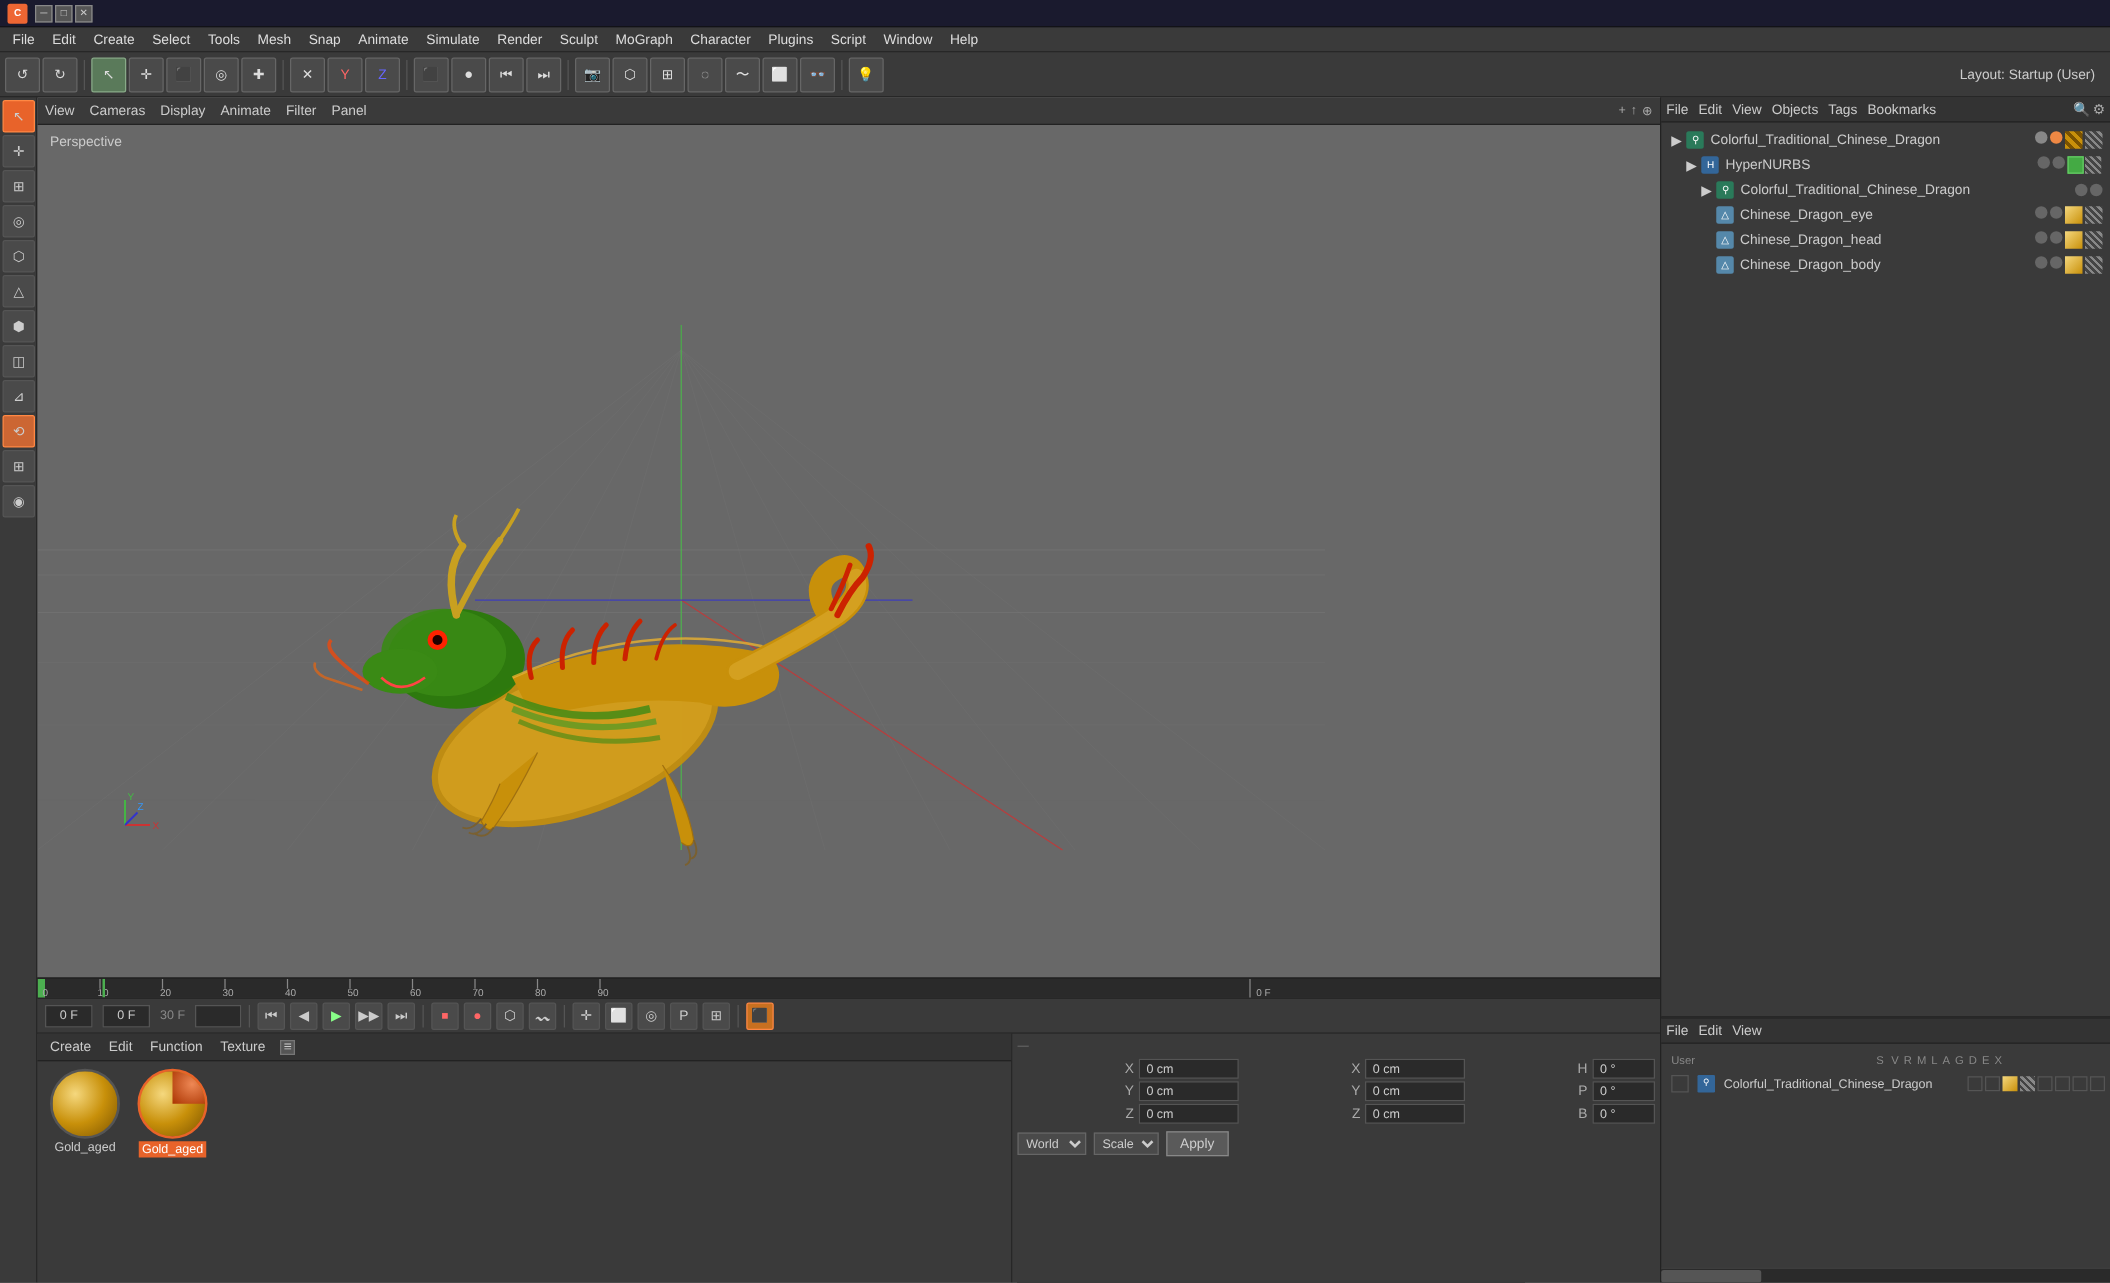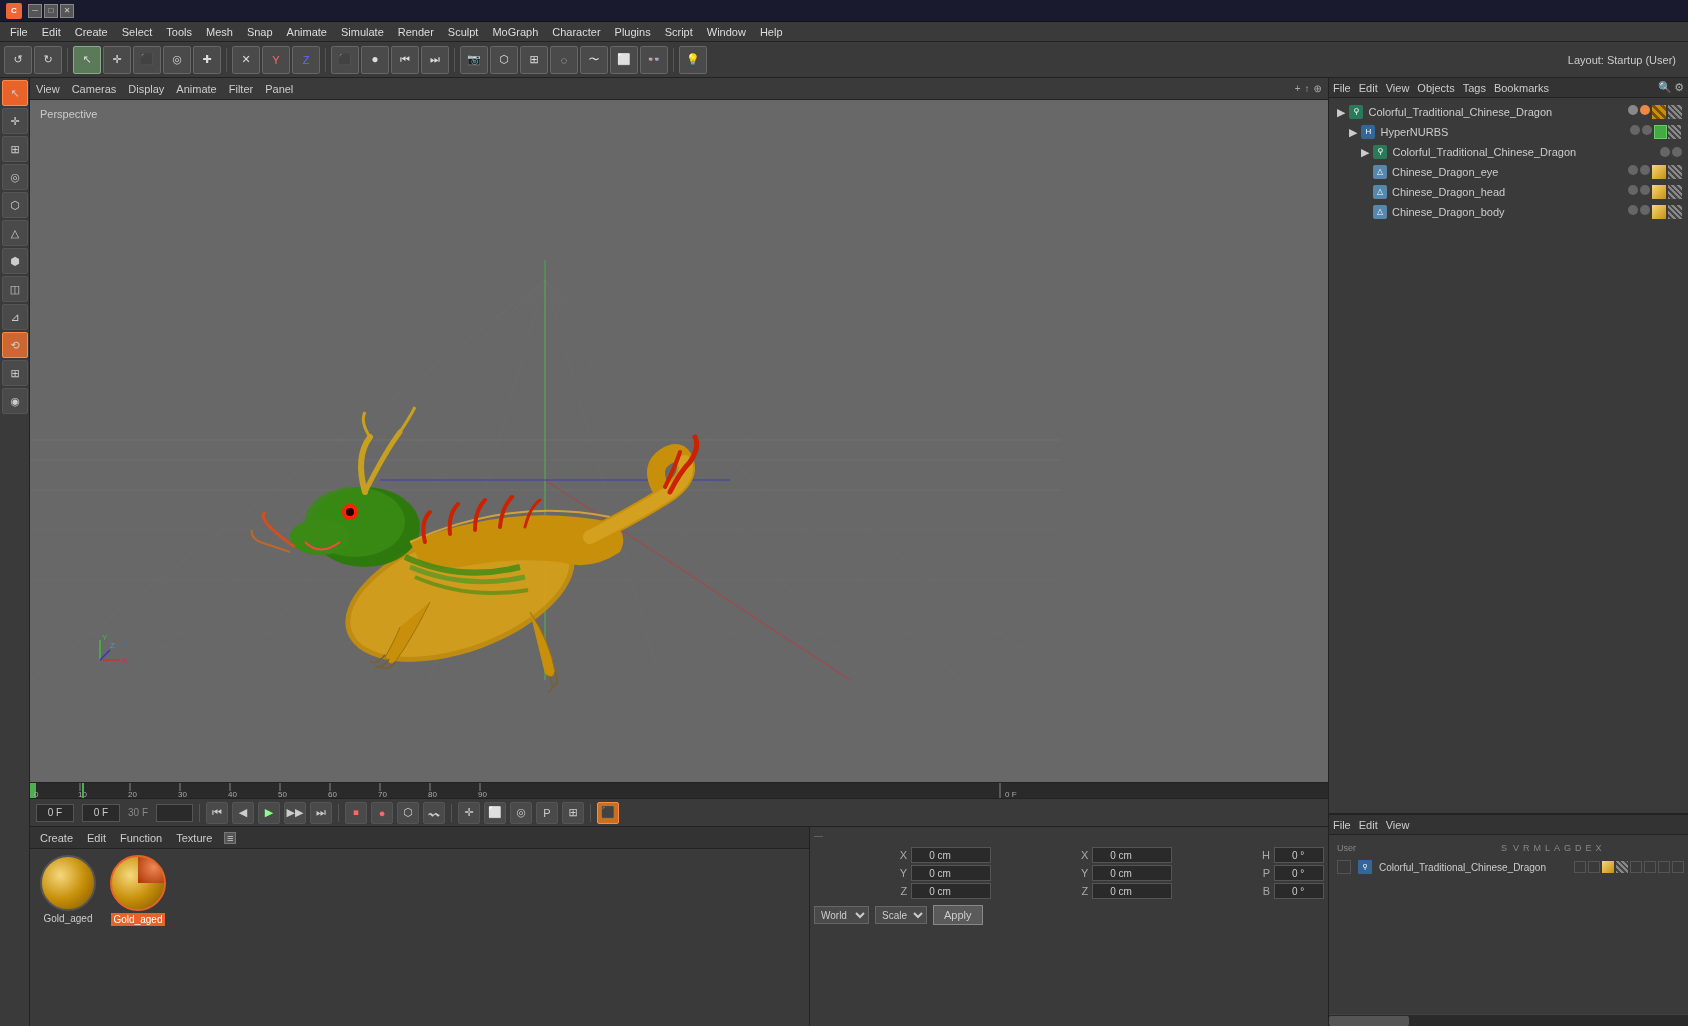--- a/index.html
+++ b/index.html
@@ -326,21 +326,21 @@
       font-size: 11px;
       color: #aaa;
       text-align: right;
     }
     .coord-input {
       height: 16px;
       background: #2a2a2a;
       border: 1px solid #555;
       color: #ccc;
       font-size: 10px;
-      padding: 0 17px;
+      padding: 0 5px;
       width: 100%;
     }
     #coord-bottom {
       display: flex;
       align-items: center;
       gap: 6px;
       margin-top: 6px;
     }
     .coord-select {
       height: 18px;

